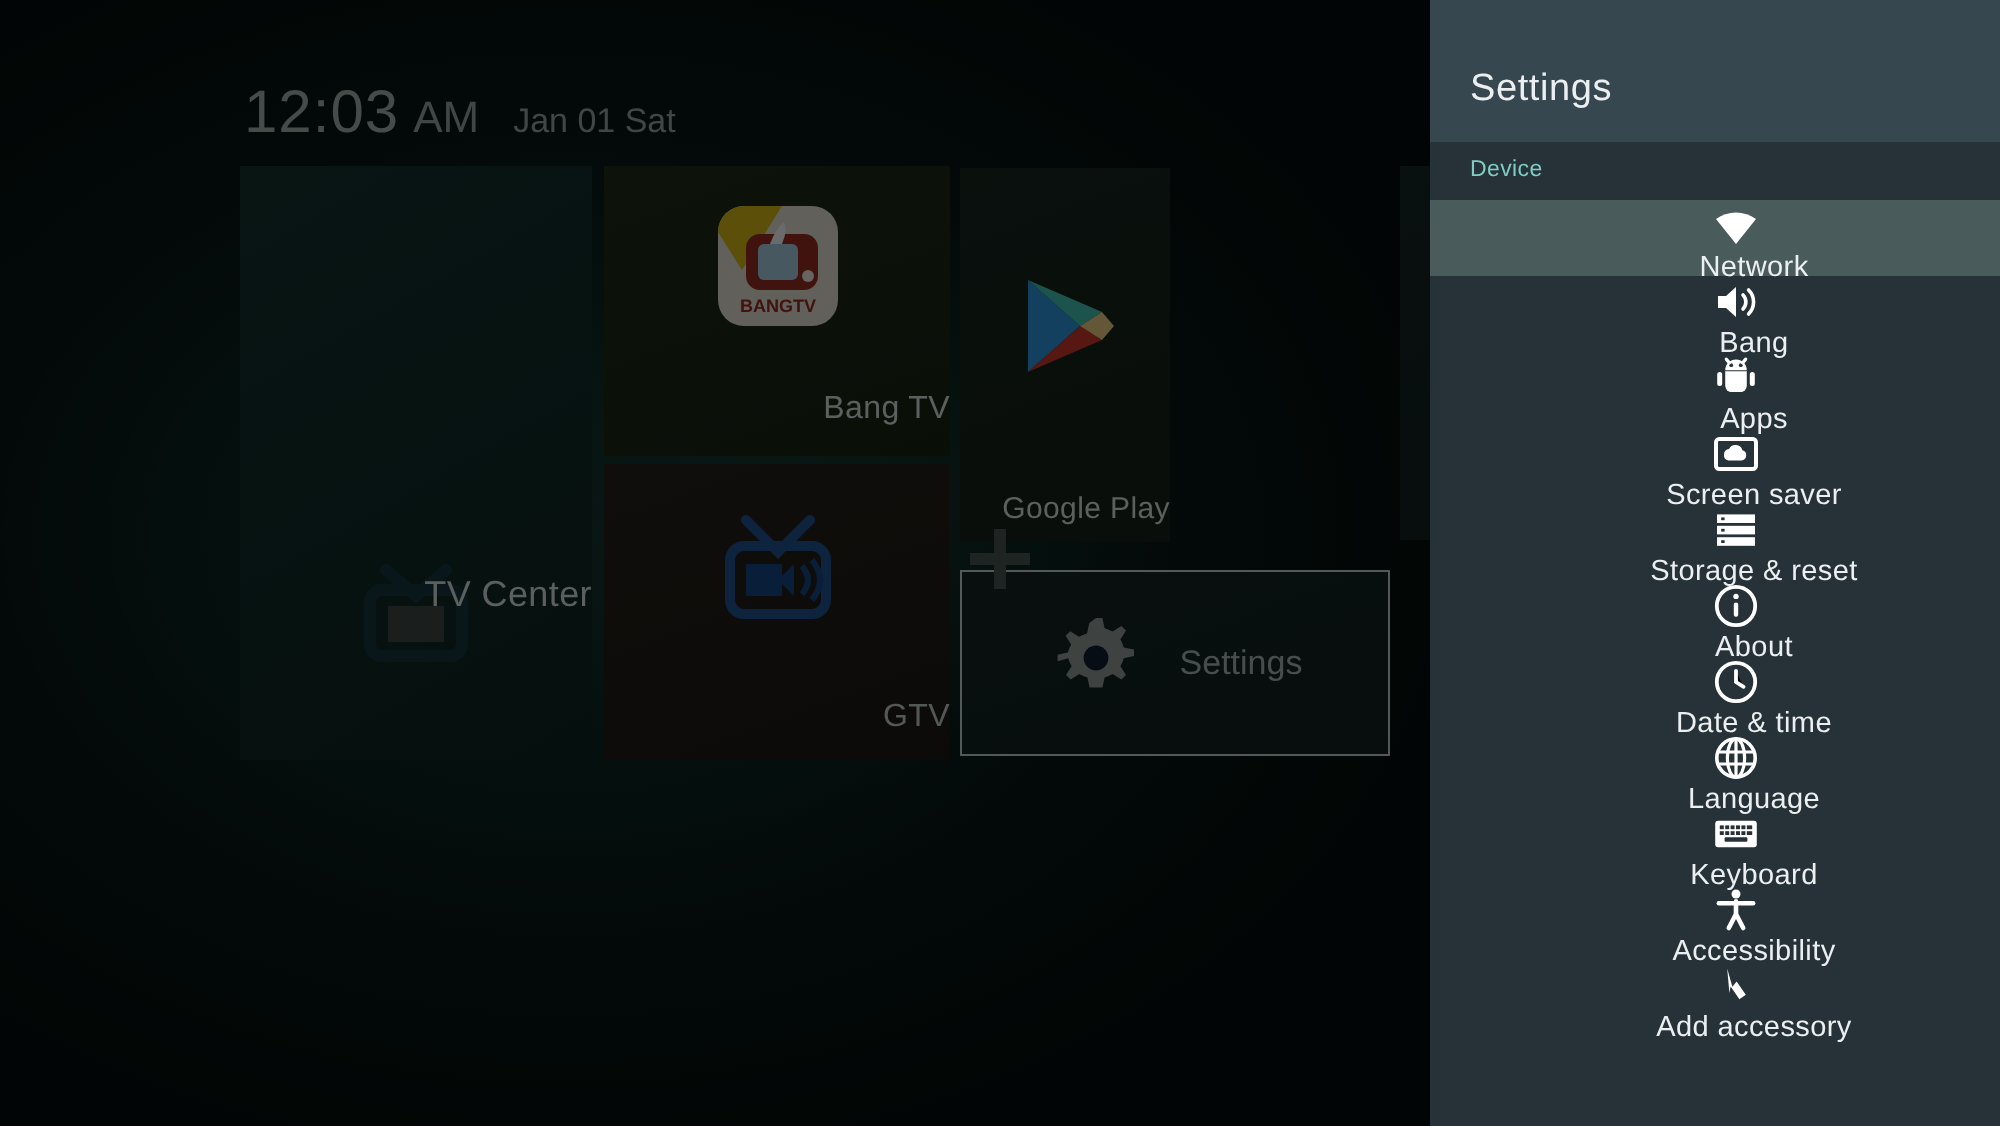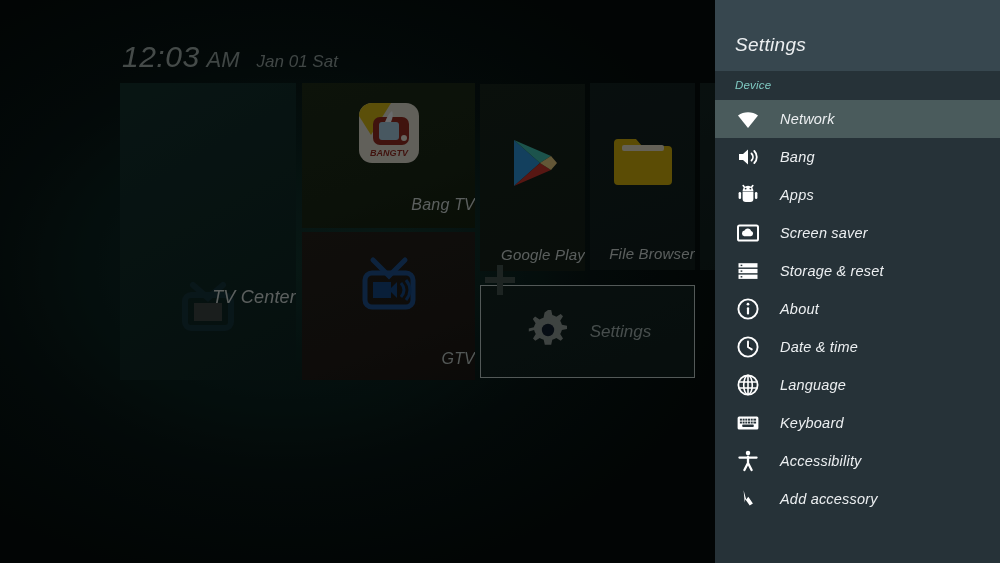--- a/index.html
+++ b/index.html
@@ -2,21 +2,21 @@
 <html><head>
 <meta charset="utf-8">
 <style>
   html,body{margin:0;padding:0;}
   body{
     width:1000px;height:563px;overflow:hidden;
     background:#05100e;
     font-family:"Liberation Sans", sans-serif;
     -webkit-font-smoothing:antialiased;
   }
-  #screen{position:relative;width:1000px;height:563px;overflow:hidden;background:#0c4a6e;font-style:italic;}
+  #screen{position:relative;width:1000px;height:563px;overflow:hidden;background:#0c4a6e;}
 
   
   .bg-base{position:absolute;inset:0;background:#060f0e;}
   .bg-glow{
     position:absolute;left:-60px;top:-40px;width:820px;height:640px;
     background:radial-gradient(ellipse 55% 50% at 42% 48%, #10302b 0%, #0b211e 42%, #071413 68%, #050d0c 100%);
   }
   .bg-glow2{
     position:absolute;left:120px;top:30px;width:560px;height:420px;
     background:radial-gradient(ellipse 60% 55% at 50% 50%, rgba(30,80,70,.35) 0%, rgba(12,38,34,.12) 55%, rgba(0,0,0,0) 78%);
@@ -76,21 +76,21 @@
   
   #panel{position:absolute;left:715px;top:0;width:285px;height:563px;background:#263238;overflow:hidden;}
   #panel-header{height:71px;background:#37474f;position:relative;}
   #panel-header .ptitle{position:absolute;left:20px;top:34px;color:#eceff1;font-size:19px;letter-spacing:.3px;}
   #panel-list{position:relative;}
   .sec-head{
     height:29px;line-height:29px;padding-left:20px;
     color:#80cbc4;font-size:11.5px;letter-spacing:.2px;
   }
   .srow-item{
-    height:38px;display:flex;align-items:center;padding-left:20px;box-sizing:border-box;
+    height:38px;display:flex;align-items:center;padding-left:20px;box-sizing:border-box;flex-direction:column;
   }
   .srow-item.focused{background:#4a5b5c;}
   .srow-item .ico{width:26px;height:26px;flex:0 0 26px;display:flex;align-items:center;justify-content:center;}
   .srow-item .txt{margin-left:19px;color:#eceff1;font-size:14.5px;letter-spacing:.2px;white-space:nowrap;}
 </style>
 </head>
 <body>
 
 <div id="screen">
 
@@ -149,29 +149,20 @@
       <svg width="62" height="62" viewBox="0 0 62 62">
         <path d="M12 8 L12 54 L38 31 Z" fill="#2a8fd0"></path>
         <path d="M12 8 L38 31 L49 24 Z" fill="#3fb9a8"></path>
         <path d="M12 54 L38 31 L49 38 Z" fill="#c2332b"></path>
         <path d="M38 31 L49 24 L55 31 L49 38 Z" fill="#dcc27a"></path>
       </svg>
     </span>
     <span class="label">Google Play</span>
   </div>
 
-  <div class="tile" id="tile-files">
-    <span class="icn" style="top:50px;">
-      <svg width="66" height="56" viewBox="0 0 66 56">
-        <path d="M4 10 a4 4 0 0 1 4 -4 h18 l6 7 h26 a4 4 0 0 1 4 4 v31 a4 4 0 0 1 -4 4 h-50 a4 4 0 0 1 -4 -4 z" fill="#c9a90c"></path>
-        <rect x="12" y="12" width="42" height="6" rx="2" fill="#ddd7c0"></rect>
-      </svg>
-    </span>
-    <span class="label">File Browser</span>
-  </div>
 
   <div class="tile" id="tile-partial"></div>
 
   <div class="tile" id="tile-settings">
     <div class="srow">
       <span>
         <svg width="48" height="48" viewBox="0 0 48 48">
           <path fill="#8b9491" d="M24 4 l3.2 0 1.1 5.1 a15.6 15.6 0 0 1 4 1.7 l4.4-2.8 2.3 2.3 -2.8 4.4 a15.6 15.6 0 0 1 1.7 4 l5.1 1.1 0 3.2 -5.1 1.1 a15.6 15.6 0 0 1 -1.7 4 l2.8 4.4 -2.3 2.3 -4.4-2.8 a15.6 15.6 0 0 1 -4 1.7 l-1.1 5.1 -3.2 0 -3.2 0 -1.1-5.1 a15.6 15.6 0 0 1 -4-1.7 l-4.4 2.8 -2.3-2.3 2.8-4.4 a15.6 15.6 0 0 1 -1.7-4 L4.8 25.6 l0-3.2 5.1-1.1 a15.6 15.6 0 0 1 1.7-4 L8.8 12.9 l2.3-2.3 4.4 2.8 a15.6 15.6 0 0 1 4-1.7 L20.6 6.6 Z"></path>
           <circle cx="24" cy="24" r="6.2" fill="#111e2e"></circle>
         </svg>

